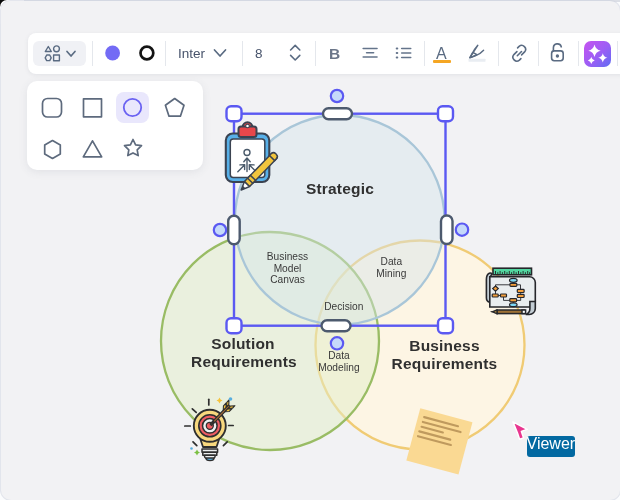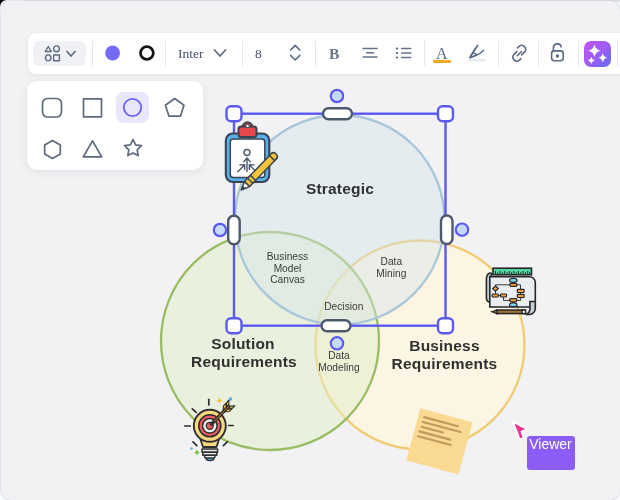--- a/index.html
+++ b/index.html
@@ -4,28 +4,28 @@
 <style>
   html,body{margin:0;padding:0;}
   body{width:620px;height:500px;position:relative;overflow:hidden;background:#fbfcfd;font-family:"Liberation Sans",sans-serif;}
   #corner{position:absolute;left:0;top:0;width:12px;height:12px;background:#0a0a0a;}
   #whitecorner{position:absolute;left:0;top:0;width:24px;height:24px;background:#ffffff;border-radius:7px 0 0 0;}
   #canvas{position:absolute;left:1px;top:1px;right:0;bottom:0;background:#f2f2f4;border-radius:9px 10px 10px 10px;box-shadow:0 0 0 1px rgba(205,210,222,0.55);}
   #scene{position:absolute;left:0;top:0;}
   
   #toolbar{position:absolute;left:28px;top:32.5px;width:600px;height:41.5px;background:#ffffff;border-radius:8px;box-shadow:0 1px 4px rgba(80,90,110,0.10);}
   .tbsep{position:absolute;top:8.5px;height:25px;width:1px;background:#e4e7ec;}
-  .tbtext{position:absolute;top:0;height:41.5px;line-height:41.5px;color:#47536b;font-size:13.5px;font-family:Liberation Serif, serif;}
+  .tbtext{position:absolute;top:0;height:41.5px;line-height:41.5px;color:#47536b;font-size:13.5px;}
   #shapesbtn{position:absolute;left:5px;top:8px;width:53px;height:25px;background:#f0f1f5;border-radius:6px;}
   #aibtn{position:absolute;left:555.5px;top:8px;width:27px;height:26px;border-radius:7px;background:linear-gradient(135deg,#c653f0 0%,#9a5ef5 55%,#5f6cf2 100%);}
   
   #panel{position:absolute;left:27px;top:81px;width:176px;height:89px;background:#ffffff;border-radius:10px;box-shadow:0 2px 8px rgba(80,90,110,0.10);}
   #selshape{position:absolute;left:89px;top:11px;width:33px;height:31px;background:#e9e7fc;border-radius:8px;}
   
-  #viewer{position:absolute;left:526.5px;top:435.5px;width:48px;height:34px;background:#8b5cf6;border-radius:3px;color:#fff;font-size:14px;text-align:center;line-height:16px;}
+  #viewer{position:absolute;left:526.5px;top:435.5px;width:48px;height:21px;background:#0369a1;border-radius:3px;color:#fff;font-size:16px;text-align:center;line-height:16px;}
 </style>
 </head>
 <body>
 <div style="position:absolute;left:0;top:0;width:620px;height:1.5px;background:#dcdfe6"></div>
 <div id="corner"></div>
 <div id="whitecorner"></div>
 <div id="canvas"></div>
 
 <svg id="scene" width="620" height="500" viewBox="0 0 620 500">
 

